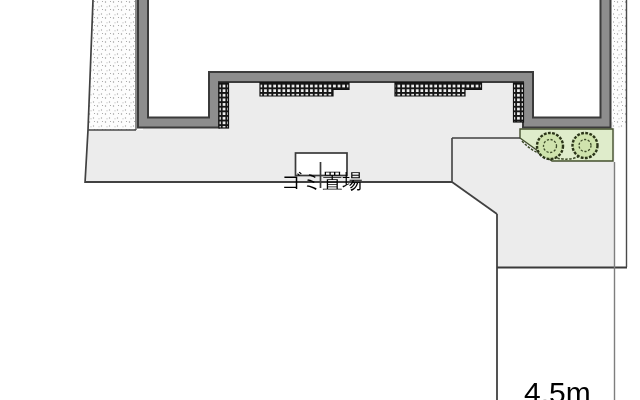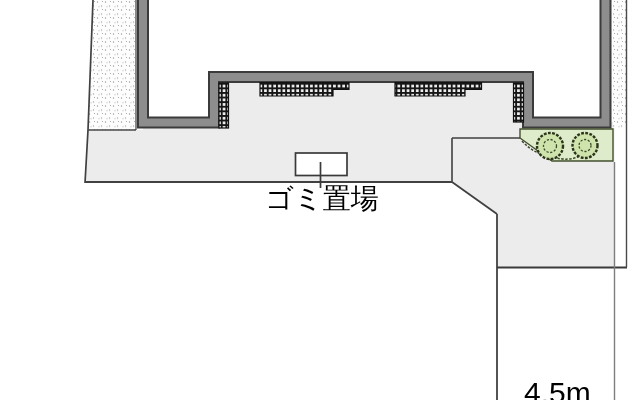--- a/index.html
+++ b/index.html
@@ -11,23 +11,23 @@
     font-family:"Liberation Sans", sans-serif;
   }
   #plan-svg{position:absolute;left:0;top:0;}
   .lbl{
     position:absolute;
     color:#000;
     line-height:1.05;
     white-space:nowrap;
   }
   .lbl-garbage{
-    left:264px;top:184px;width:116px;
+    left:264px;top:171px;width:116px;
     text-align:center;
-    font-size:28px;
+    font-size:20px;
     font-family:"DejaVu Sans", sans-serif;
   }
   .lbl-road{
     left:524px;top:377px;
     font-size:30px;
     font-family:"Liberation Sans", sans-serif;
   }
 </style>
 </head>
 <body>

